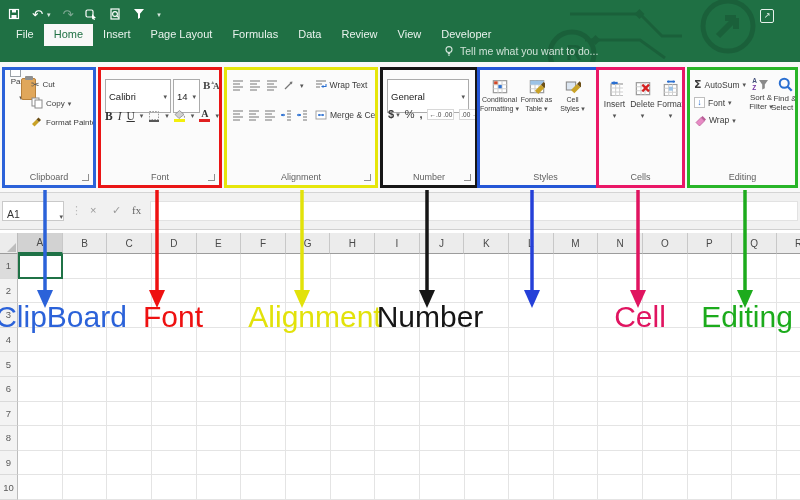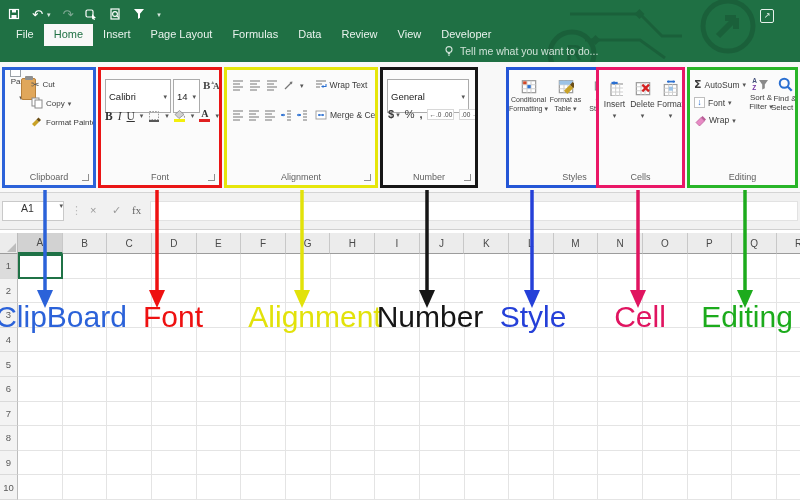--- a/index.html
+++ b/index.html
@@ -58,21 +58,21 @@
   #g-alignment{left:224px;width:154px}
   .ar1{position:absolute;left:5px;top:9px;display:flex;align-items:center;gap:5px}
   .ar2{position:absolute;left:5px;top:39px;display:flex;align-items:center;gap:4px}
 
   
   #g-number{left:380px;width:98px}
   .nr2{position:absolute;left:5px;top:38px;display:flex;align-items:center;gap:5px;font-size:11px;color:#3b3b3b}
   .decb{font-size:6.5px;color:#444;border:1px solid #d8d8d8;padding:1px 1px;background:#fff;white-space:nowrap}
 
   
-  #g-styles{left:506px;width:137px}
+  #g-styles{left:477px;width:137px}
   .scol{position:absolute;top:8px;width:37px;display:flex;flex-direction:column;align-items:center;gap:2px}
   .scol .lab{font-size:7px;line-height:8.5px;color:#3b3b3b;text-align:center;white-space:nowrap}
 
   
   #g-cells{left:596px;width:89px}
   .ccol{position:absolute;top:10px;width:27px;display:flex;flex-direction:column;align-items:center;gap:3px}
   .ccol .lab{font-size:8.5px;color:#3b3b3b;white-space:nowrap}
 
   
   #g-editing{left:687px;width:111px}
@@ -82,21 +82,21 @@
   .fillico{width:11px;height:11px;border:1px solid #bfbfbf;background:#fff;color:#2a6fd1;font-size:9px;
            display:flex;align-items:center;justify-content:center;line-height:1}
   .etool{position:absolute;display:flex;flex-direction:column;align-items:center;gap:2px;width:26px}
   .etool .lab{font-size:8px;line-height:9px;text-align:center;color:#3b3b3b;white-space:nowrap}
   .azcol{display:flex;flex-direction:column;line-height:1;font-size:6.5px;font-weight:bold}
   .azcol .a{color:#44507a}.azcol .z{color:#7030a0}
 
   
   .fbar{position:absolute;left:0;top:193px;width:800px;height:37px;background:#f1f1f1;border-bottom:1px solid #d0d0d0}
   .namebox{position:absolute;left:2px;top:8px;width:62px;height:20px;background:#fff;border:1px solid #c9c9c9;
-           font-size:10.5px;color:#333;display:flex;align-items:flex-start;padding-left:18px;justify-content:space-between}
+           font-size:10.5px;color:#333;display:flex;align-items:flex-end;padding-left:4px;justify-content:space-between}
   .fgly{position:absolute;top:12px;font-size:11px;color:#9a9a9a;line-height:1}
   .finput{position:absolute;left:150px;right:2px;top:8px;height:20px;background:#fff;border:1px solid #e2e2e2}
 
   
   .grid{position:absolute;left:0;top:230px;width:800px;height:270px;background:#fff}
   .chdr{position:absolute;left:0;top:3px;display:flex}
   .corner{width:18px;height:21px;background:#ececec;border-right:1px solid #bcbcbc;border-bottom:1px solid #9c9c9c;position:relative;overflow:hidden}
   .corner:after{content:"";position:absolute;right:1px;bottom:1px;border-left:9px solid transparent;border-bottom:9px solid #bdbdbd}
   .ch{width:44.65px;height:21px;background:#ececec;border-right:1px solid #c8c8c8;border-bottom:1px solid #9c9c9c;
       font-size:10px;color:#4a4a4a;display:flex;align-items:center;justify-content:center}
@@ -526,17 +526,16 @@
       <line x1="638" y1="190" x2="638" y2="292" stroke="#e01460" stroke-width="3.5"></line>
       <polygon points="630,290 646,290 638,308" fill="#e01460"></polygon>
       <line x1="745" y1="190" x2="745" y2="292" stroke="#1cab1c" stroke-width="3.5"></line>
       <polygon points="737,290 753,290 745,308" fill="#1cab1c"></polygon>
     </svg>
   <div class="anlabels">
       <div class="anlabel" style="left: 61px; color: rgb(43, 98, 217);">ClipBoard</div>
       <div class="anlabel" style="left: 173px; color: rgb(238, 17, 17);">Font</div>
       <div class="anlabel" style="left: 315px; color: rgb(226, 226, 10);">Alignment</div>
       <div class="anlabel" style="left: 430px; color: rgb(22, 22, 22);">Number</div>
-      <div class="anlabel" style="left: 533px; color: rgb(37, 64, 216);">Style</div>
       <div class="anlabel" style="left: 640px; color: rgb(224, 20, 96);">Cell</div>
       <div class="anlabel" style="left: 747px; color: rgb(28, 171, 28);">Editing</div>
     </div>
 </div>
 
 </body></html>

